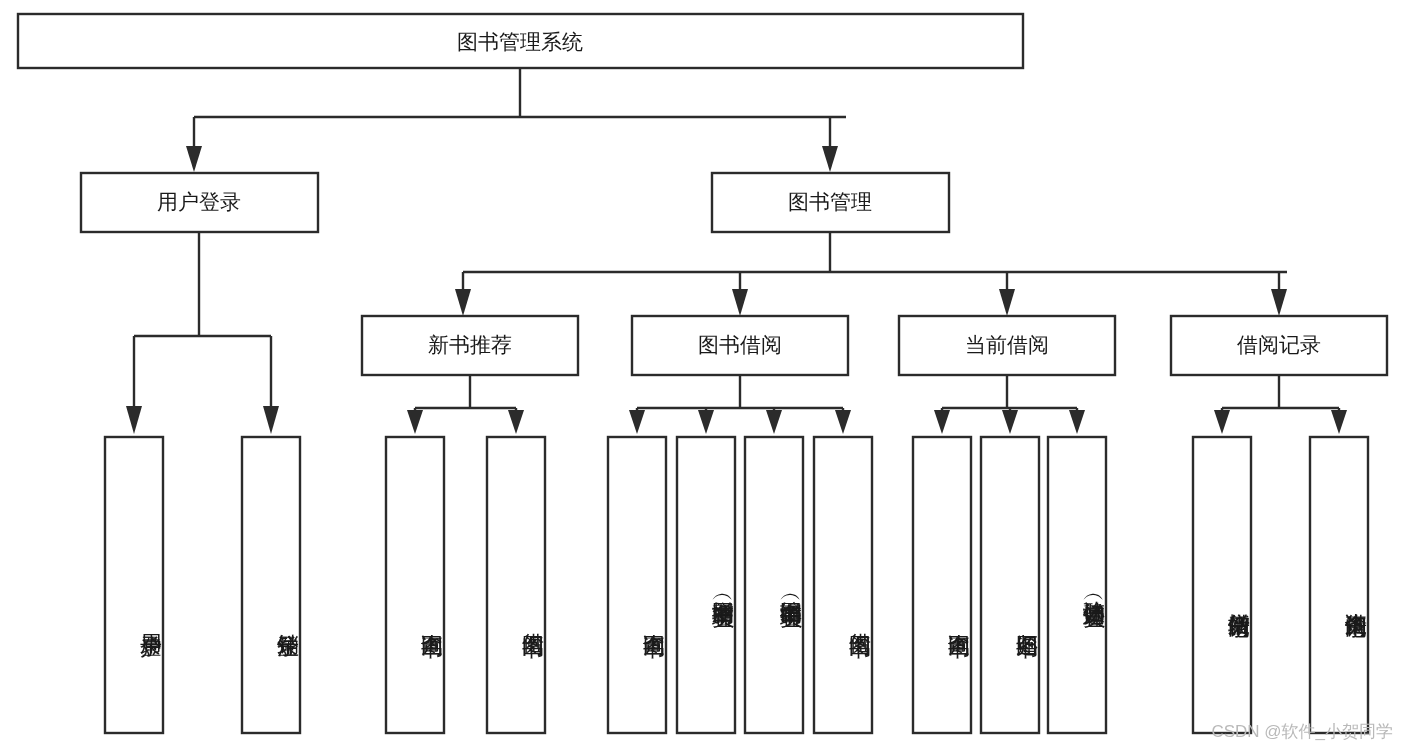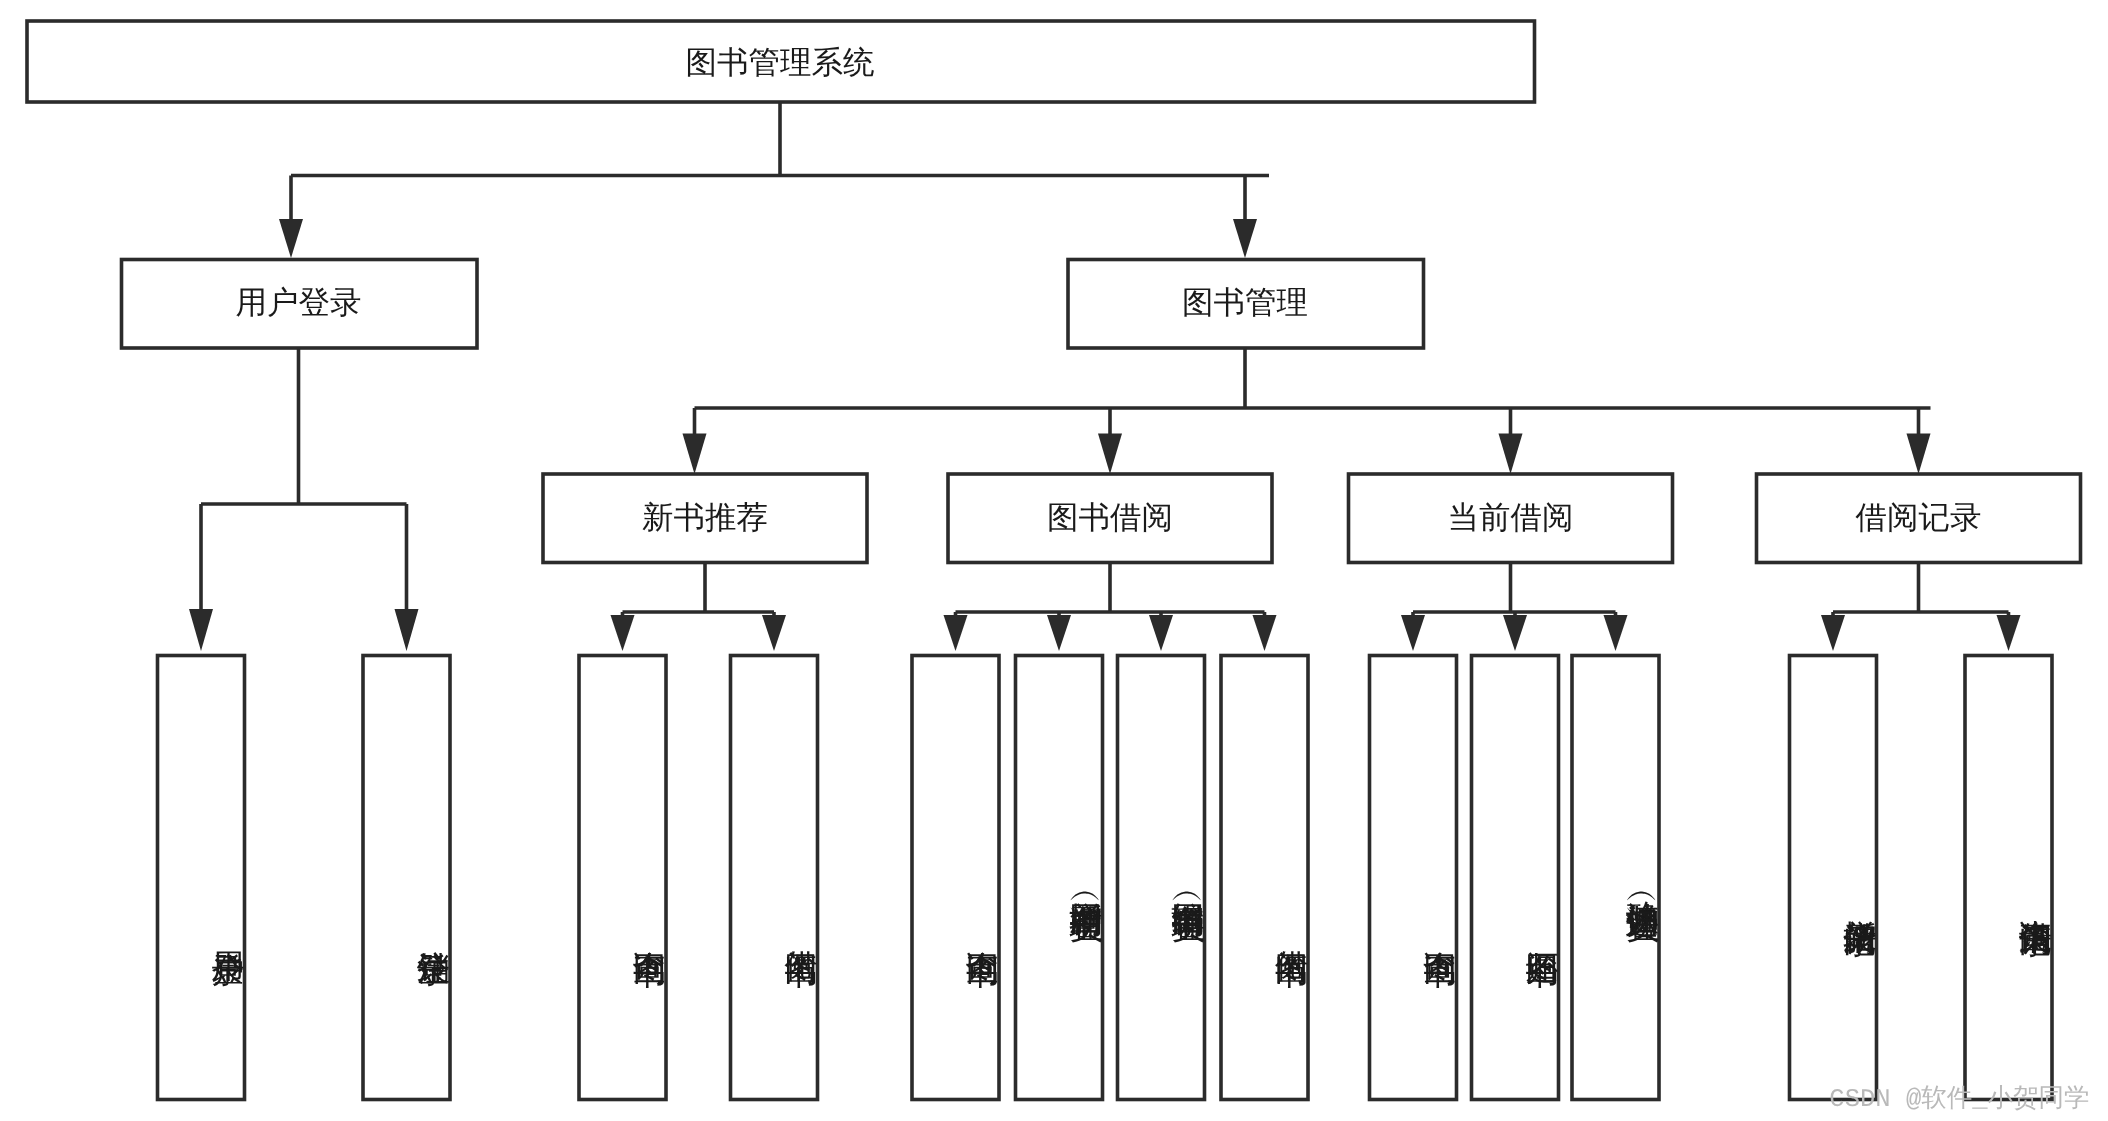--- a/index.html
+++ b/index.html
@@ -62,21 +62,21 @@
     display: flex;
     align-items: flex-start;
     justify-content: center;
     white-space: nowrap;
     pointer-events: none;
   }
   .watermark {
     position: absolute;
     right: 12px;
     bottom: 4px;
-    font-family: Liberation Mono, monospace;
+    font-family: Liberation Sans, sans-serif;
     font-size: 17px;
     color: #b9b9b9;
     white-space: nowrap;
     user-select: none;
   }
 </style>
 </head>
 <body>
 
 <div id="diagram-root">

